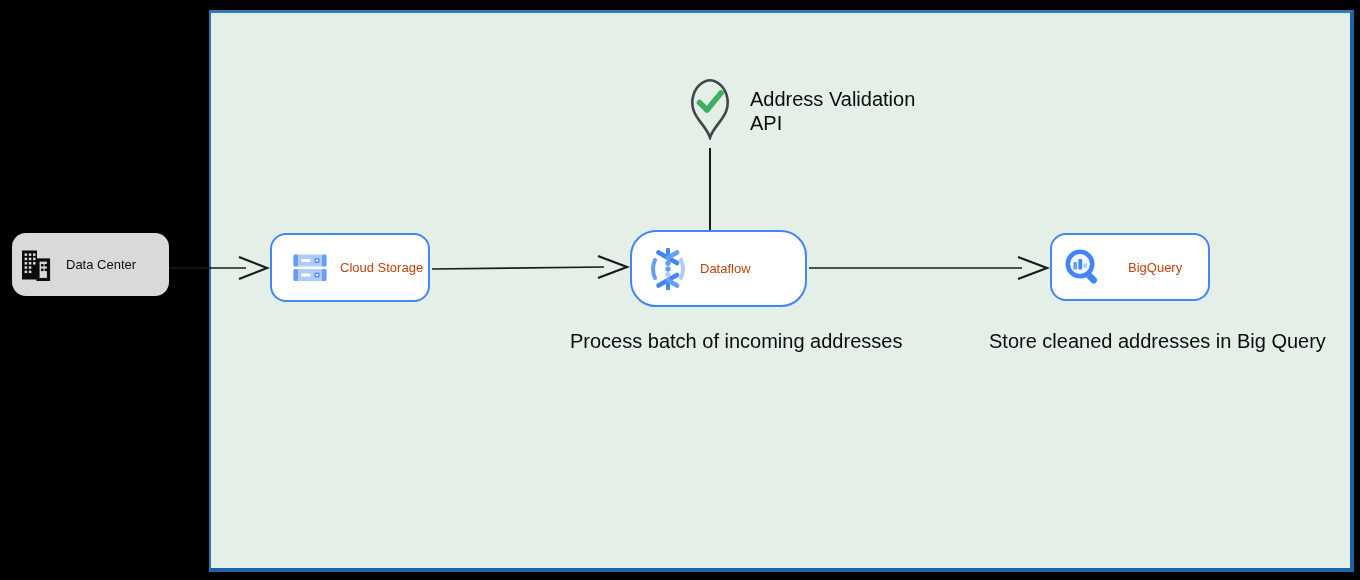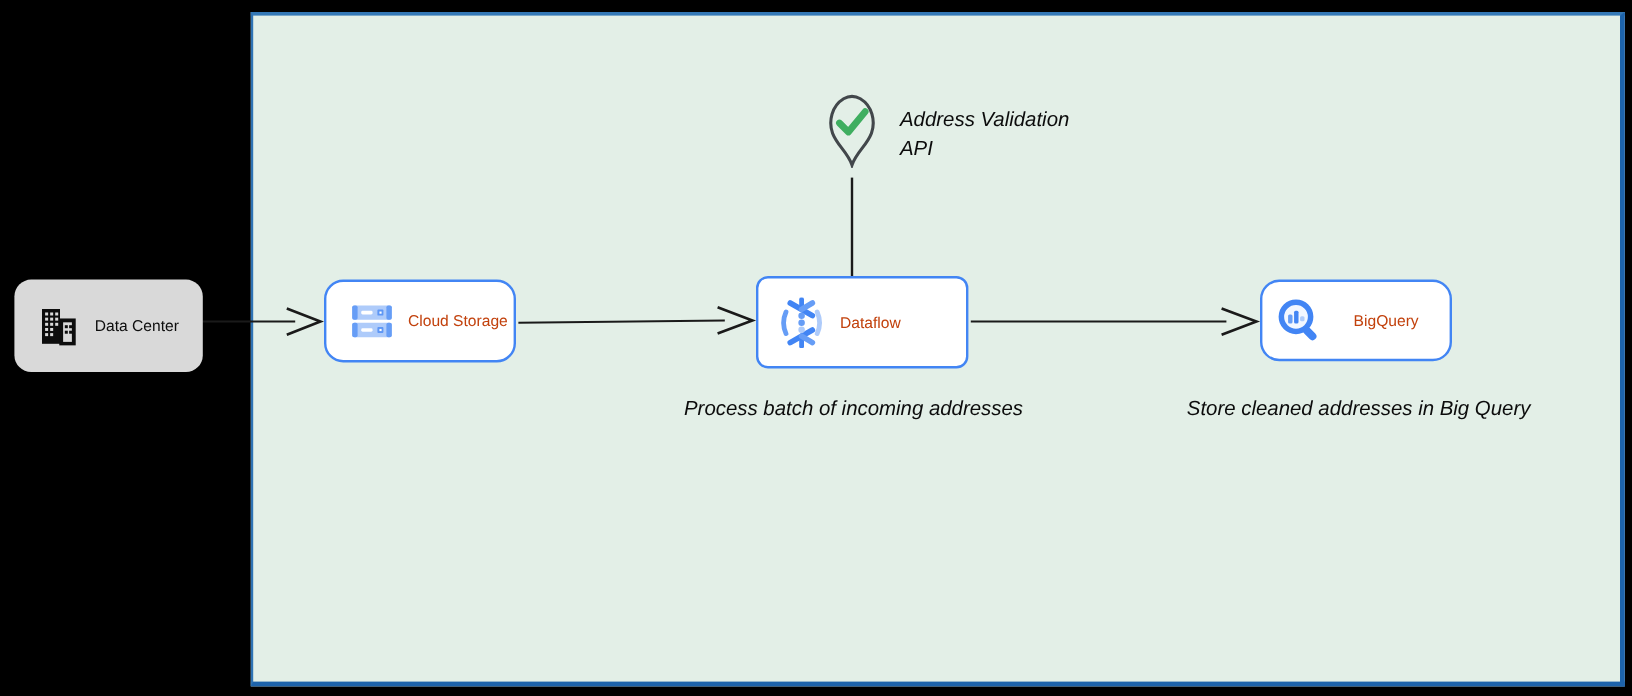--- a/index.html
+++ b/index.html
@@ -17,33 +17,32 @@
     border-width:3px 4px 4px 2px;
   }
   .overlay{position:absolute;left:0;top:0;width:1360px;height:580px;pointer-events:none;}
   .node{
     position:absolute;display:flex;align-items:center;
     background:#ffffff;border:2.5px solid #4285f4;border-radius:16px;
     box-sizing:border-box;
   }
   .node .nlabel{font-size:13px;color:#c2410c;white-space:nowrap;}
   .node-cs{left:270px;top:233px;width:160px;height:69px;padding-left:21px;gap:13px;}
-  .node-df{left:630px;top:230px;width:177px;height:77px;padding-left:17px;gap:13px;border-radius:10px;}
+  .node-df{left:630px;top:230px;width:177px;height:77px;padding-left:17px;gap:13px;border-radius:26px;}
   .node-bq{left:1050px;top:233px;width:160px;height:68px;padding-left:11px;gap:25px;}
   .node-dc{
-    left:12px;top:233px;width:157px;height:77px;padding-left:20px;gap:15px;
+    left:12px;top:233px;width:157px;height:63px;padding-left:7px;gap:15px;
     background:#d9d9d9;border:none;border-radius:14px;
   }
   .node-dc .nlabel{color:#0d0d0d;}
   .icon{display:flex;align-items:center;justify-content:center;}
   .pin{position:absolute;left:687px;top:76px;width:46px;height:64px;}
   .cap{
-    position:absolute;font-size:17px;line-height:24px;color:#0c0c0c;
+    position:absolute;font-size:20px;line-height:24px;color:#0c0c0c;
     white-space:pre-line;
-    font-style:italic;
   }
   .cap-left{left:270px;top:331px;width:220px;}
   .cap-mid{left:570px;top:329px;width:360px;}
   .cap-right{left:989px;top:329px;width:360px;}
   .cap-marker{left:750px;top:88px;width:220px;line-height:23.5px;}
 </style>
 </head>
 <body>
 
 <div class="stage">

